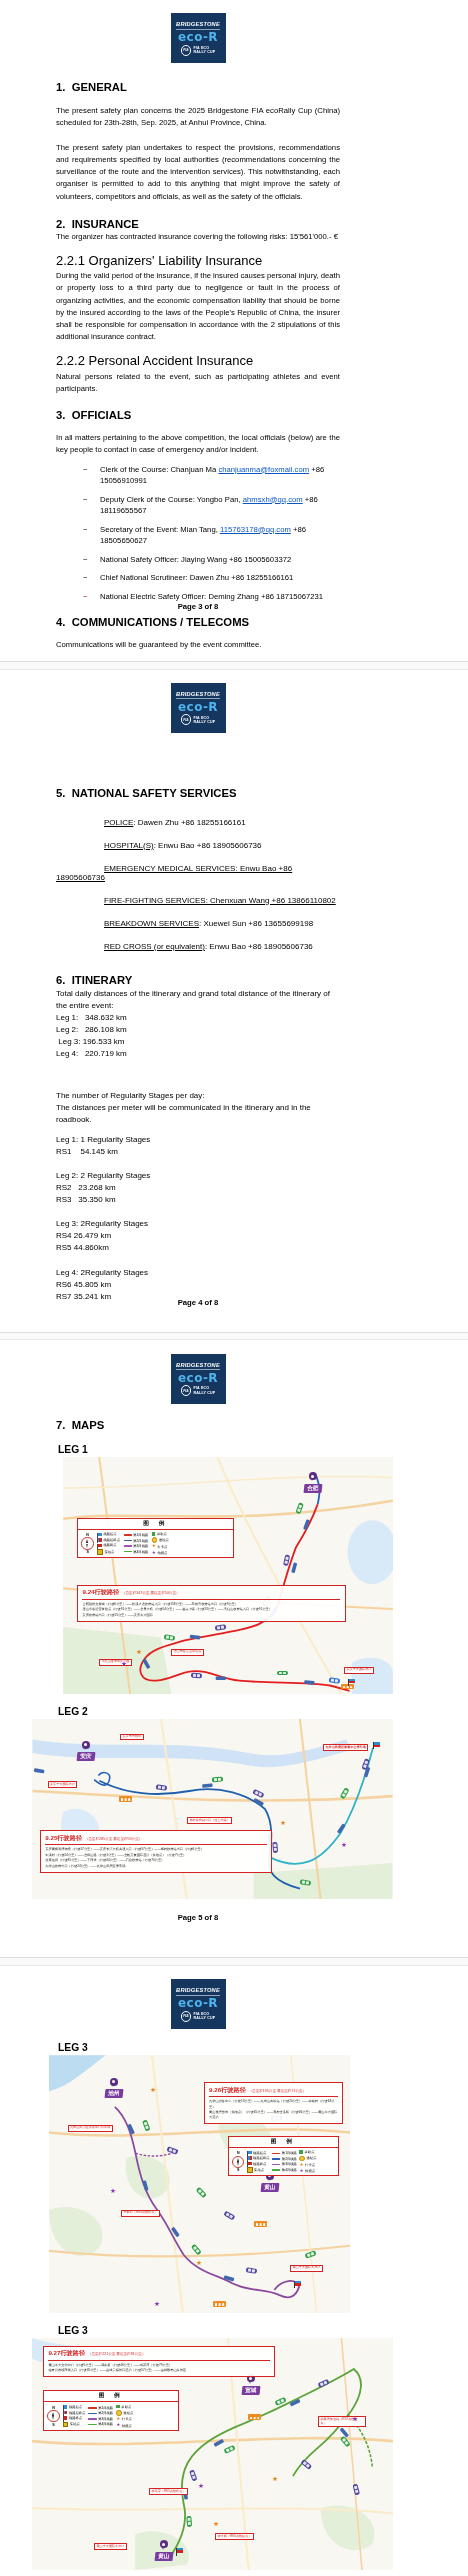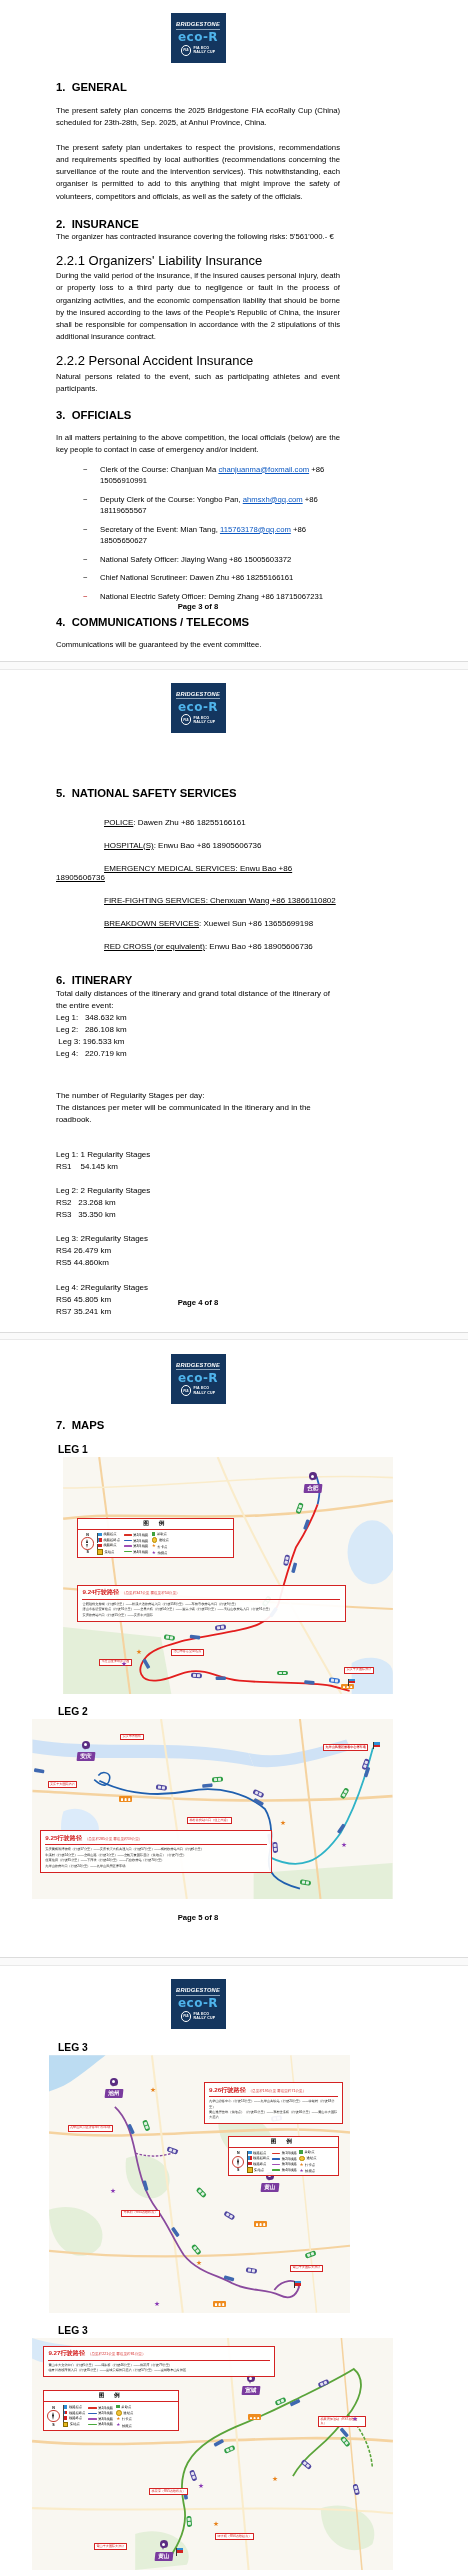--- a/index.html
+++ b/index.html
@@ -86,21 +86,21 @@
         <span>FIA ECO</span><br>
         <span>RALLY CUP</span>
       </span>
     </span>
   </div>
   <div class="content">
     <div class="h1">1.  GENERAL</div>
     <div class="para">The present safety plan concerns the 2025 Bridgestone FIA ecoRally Cup (China) scheduled for 23th-28th, Sep. 2025, at Anhui Province, China.</div>
     <div class="para">The present safety plan undertakes to respect the provisions, recommendations and requirements specified by local authorities (recommendations concerning the surveillance of the route and the intervention services). This notwithstanding, each organiser is permitted to add to this anything that might improve the safety of volunteers, competitors and officials, as well as the safety of the officials.</div>
     <div class="h1" style="margin-top:15.5px">2.  INSURANCE</div>
-    <div class="line" style="margin-top:1px">The organizer has contracted insurance covering the following risks: 5'561'000.- €</div>
+    <div class="line" style="margin-top:1px">The organizer has contracted insurance covering the following risks: 15'561'000.- €</div>
     <div class="subhead">2.2.1  Organizers' Liability Insurance</div>
     <div class="subbody">During the valid period of the insurance, if the insured causes personal injury, death or property loss to a third party due to negligence or fault in the process of organizing activities, and the economic compensation liability that should be borne by the insured according to the laws of the People's Republic of China, the insurer shall be responsible for compensation in accordance with the 2 stipulations of this additional insurance contract.</div>
     <div class="subhead">2.2.2 Personal Accident Insurance</div>
     <div class="subbody">Natural persons related to the event, such as participating athletes and event participants.</div>
     <div class="h1" style="margin-top:14.4px">3.  OFFICIALS</div>
     <div class="para" style="margin-top:10.3px">In all matters pertaining to the above competition, the local officials (below) are the key people to contact in case of emergency and/or incident.</div>
     <div class="off-item">
       <span class="dash">−</span>
       <span>Clerk of the Course: Chanjuan Ma  </span><a class="email">chanjuanma@foxmail.com</a><span> +86 15056910991</span>
     </div>
@@ -154,21 +154,21 @@
     <div class="svc"><span class="u">BREAKDOWN SERVICES</span><span>: Xuewei Sun +86 13655699198</span></div>
     <div class="svc"><span class="u">RED CROSS (or equivalent)</span><span>: Enwu Bao +86 18905606736</span></div>
     <div class="h1" style="margin-top:23px">6.  ITINERARY</div>
     <div class="preline" style="margin-top:2.1px">Total daily distances of the itinerary and grand total distance of the itinerary of the entire event:
 Leg 1:   348.632 km
 Leg 2:   286.108 km
  Leg 3: 196.533 km
 Leg 4:   220.719 km</div>
     <div class="preline" style="margin-top:30px">The number of Regularity Stages per day:
 The distances per meter will be communicated in the itinerary and in the roadbook.</div>
-    <div class="preline" style="margin-top:23px">Leg 1: 1 Regularity Stages
+    <div class="preline" style="margin-top:8px">Leg 1: 1 Regularity Stages
 RS1    54.145 km</div>
     <div class="preline" style="margin-top:12.4px">Leg 2: 2 Regularity Stages
 RS2   23.268 km
 RS3   35.350 km</div>
     <div class="preline" style="margin-top:12.4px">Leg 3: 2Regularity Stages
 RS4 26.479 km
 RS5 44.860km</div>
     <div class="preline" style="margin-top:12.4px">Leg 4: 2Regularity Stages
 RS6 45.805 km
 RS7 35.241 km</div>

